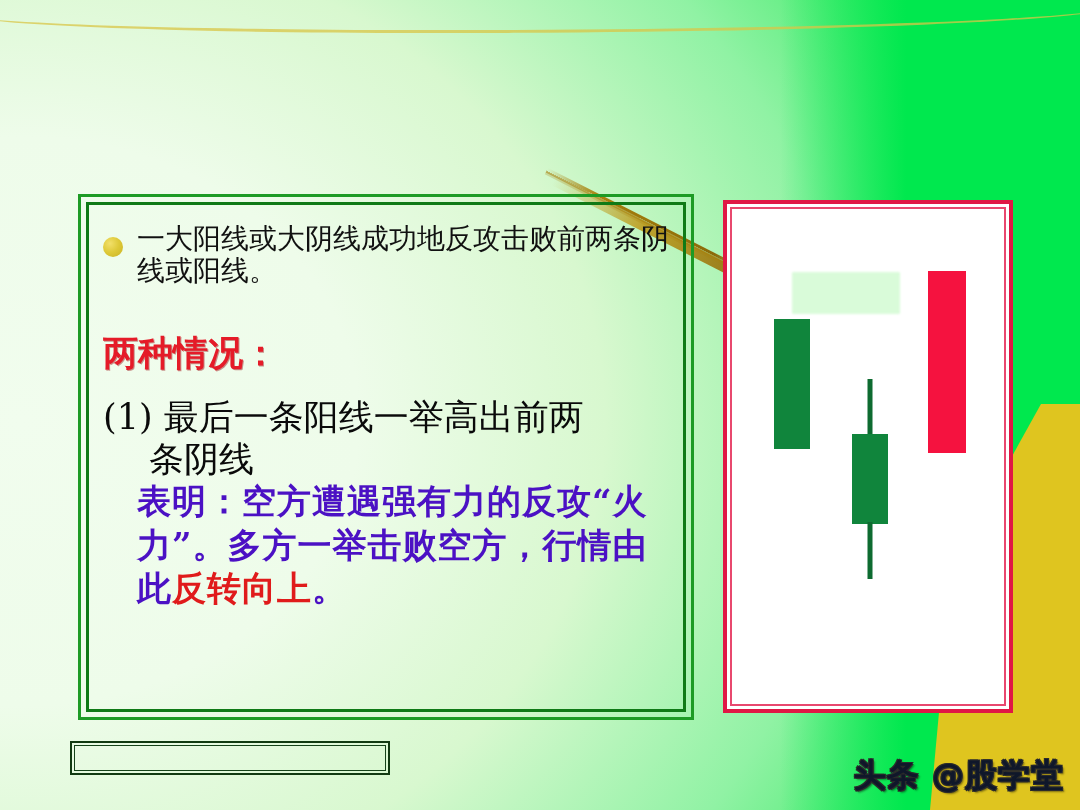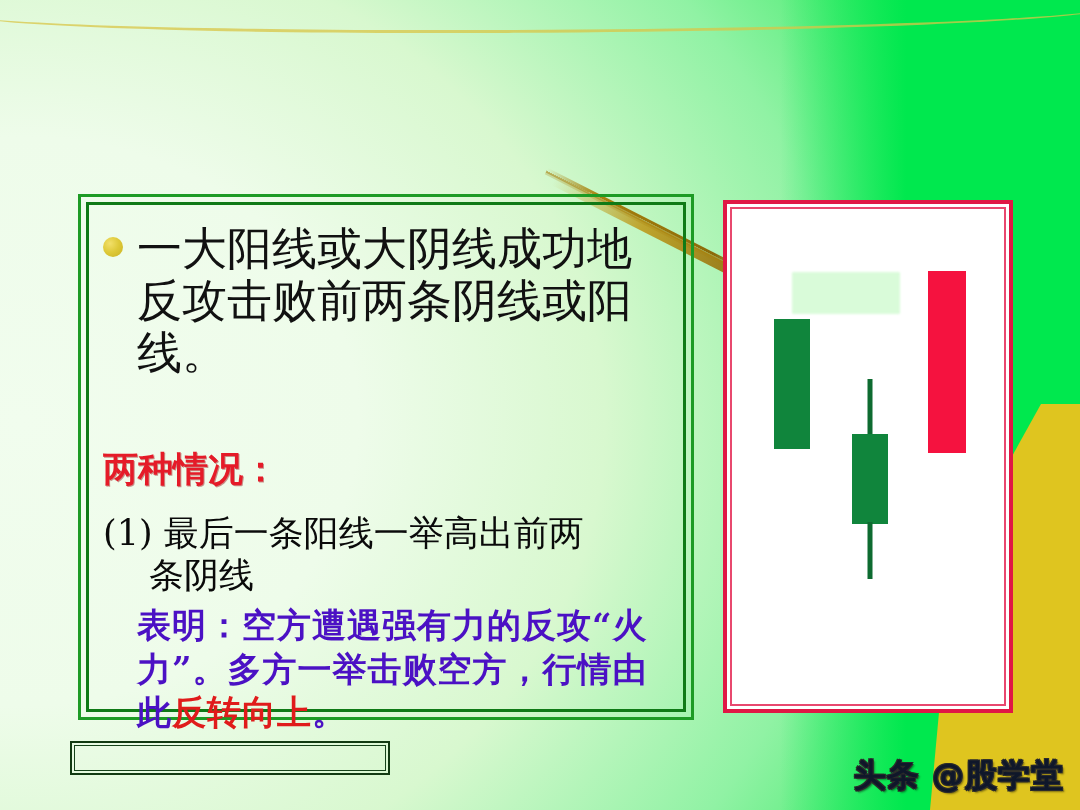--- a/index.html
+++ b/index.html
@@ -91,42 +91,42 @@
   }
 
   .bullet-row{display:flex;align-items:flex-start;gap:14px;margin-top:4px;}
   .bullet-dot{
     flex:0 0 auto;width:20px;height:20px;border-radius:50%;
     background:radial-gradient(circle at 35% 32%,#f2e06a 0%,#dec938 48%,#c9b223 100%);
     margin-top:14px;
   }
   #bullet-text{
     font-family:"DejaVu Sans","Liberation Sans",sans-serif;
-    font-size:45px;line-height:1.16;color:#111;font-weight:400;
+    font-size:28px;line-height:1.16;color:#111;font-weight:400;
     letter-spacing:0px;
   }
 
   #two-cases{
-    margin-top:70px;
+    margin-top:46px;
     font-family:"DejaVu Serif","Liberation Serif",serif;
     font-weight:700;font-size:35px;color:#e51b28;
     text-shadow:1px 1px 0 rgba(150,10,15,.45);
     line-height:1.1;
   }
 
   #case-one{
     margin-top:24px;
     font-family:"DejaVu Serif","Liberation Serif",serif;
     font-size:35px;line-height:1.2;color:#0a0a0a;
     text-indent:0;
   }
   #case-one .cont{display:block;padding-left:46px;}
 
   #explain{
-    margin-top:8px;padding-left:34px;
+    padding-left:34px;
     font-family:"DejaVu Serif","Liberation Serif",serif;
     font-size:34px;line-height:1.28;color:#4b11c4;font-weight:700;
     letter-spacing:1px;
   }
   #explain .hl{color:#e01b1b;}
 
   
   #chart-panel{
     position:absolute;left:723px;top:200px;width:290px;height:513px;
     box-sizing:border-box;

